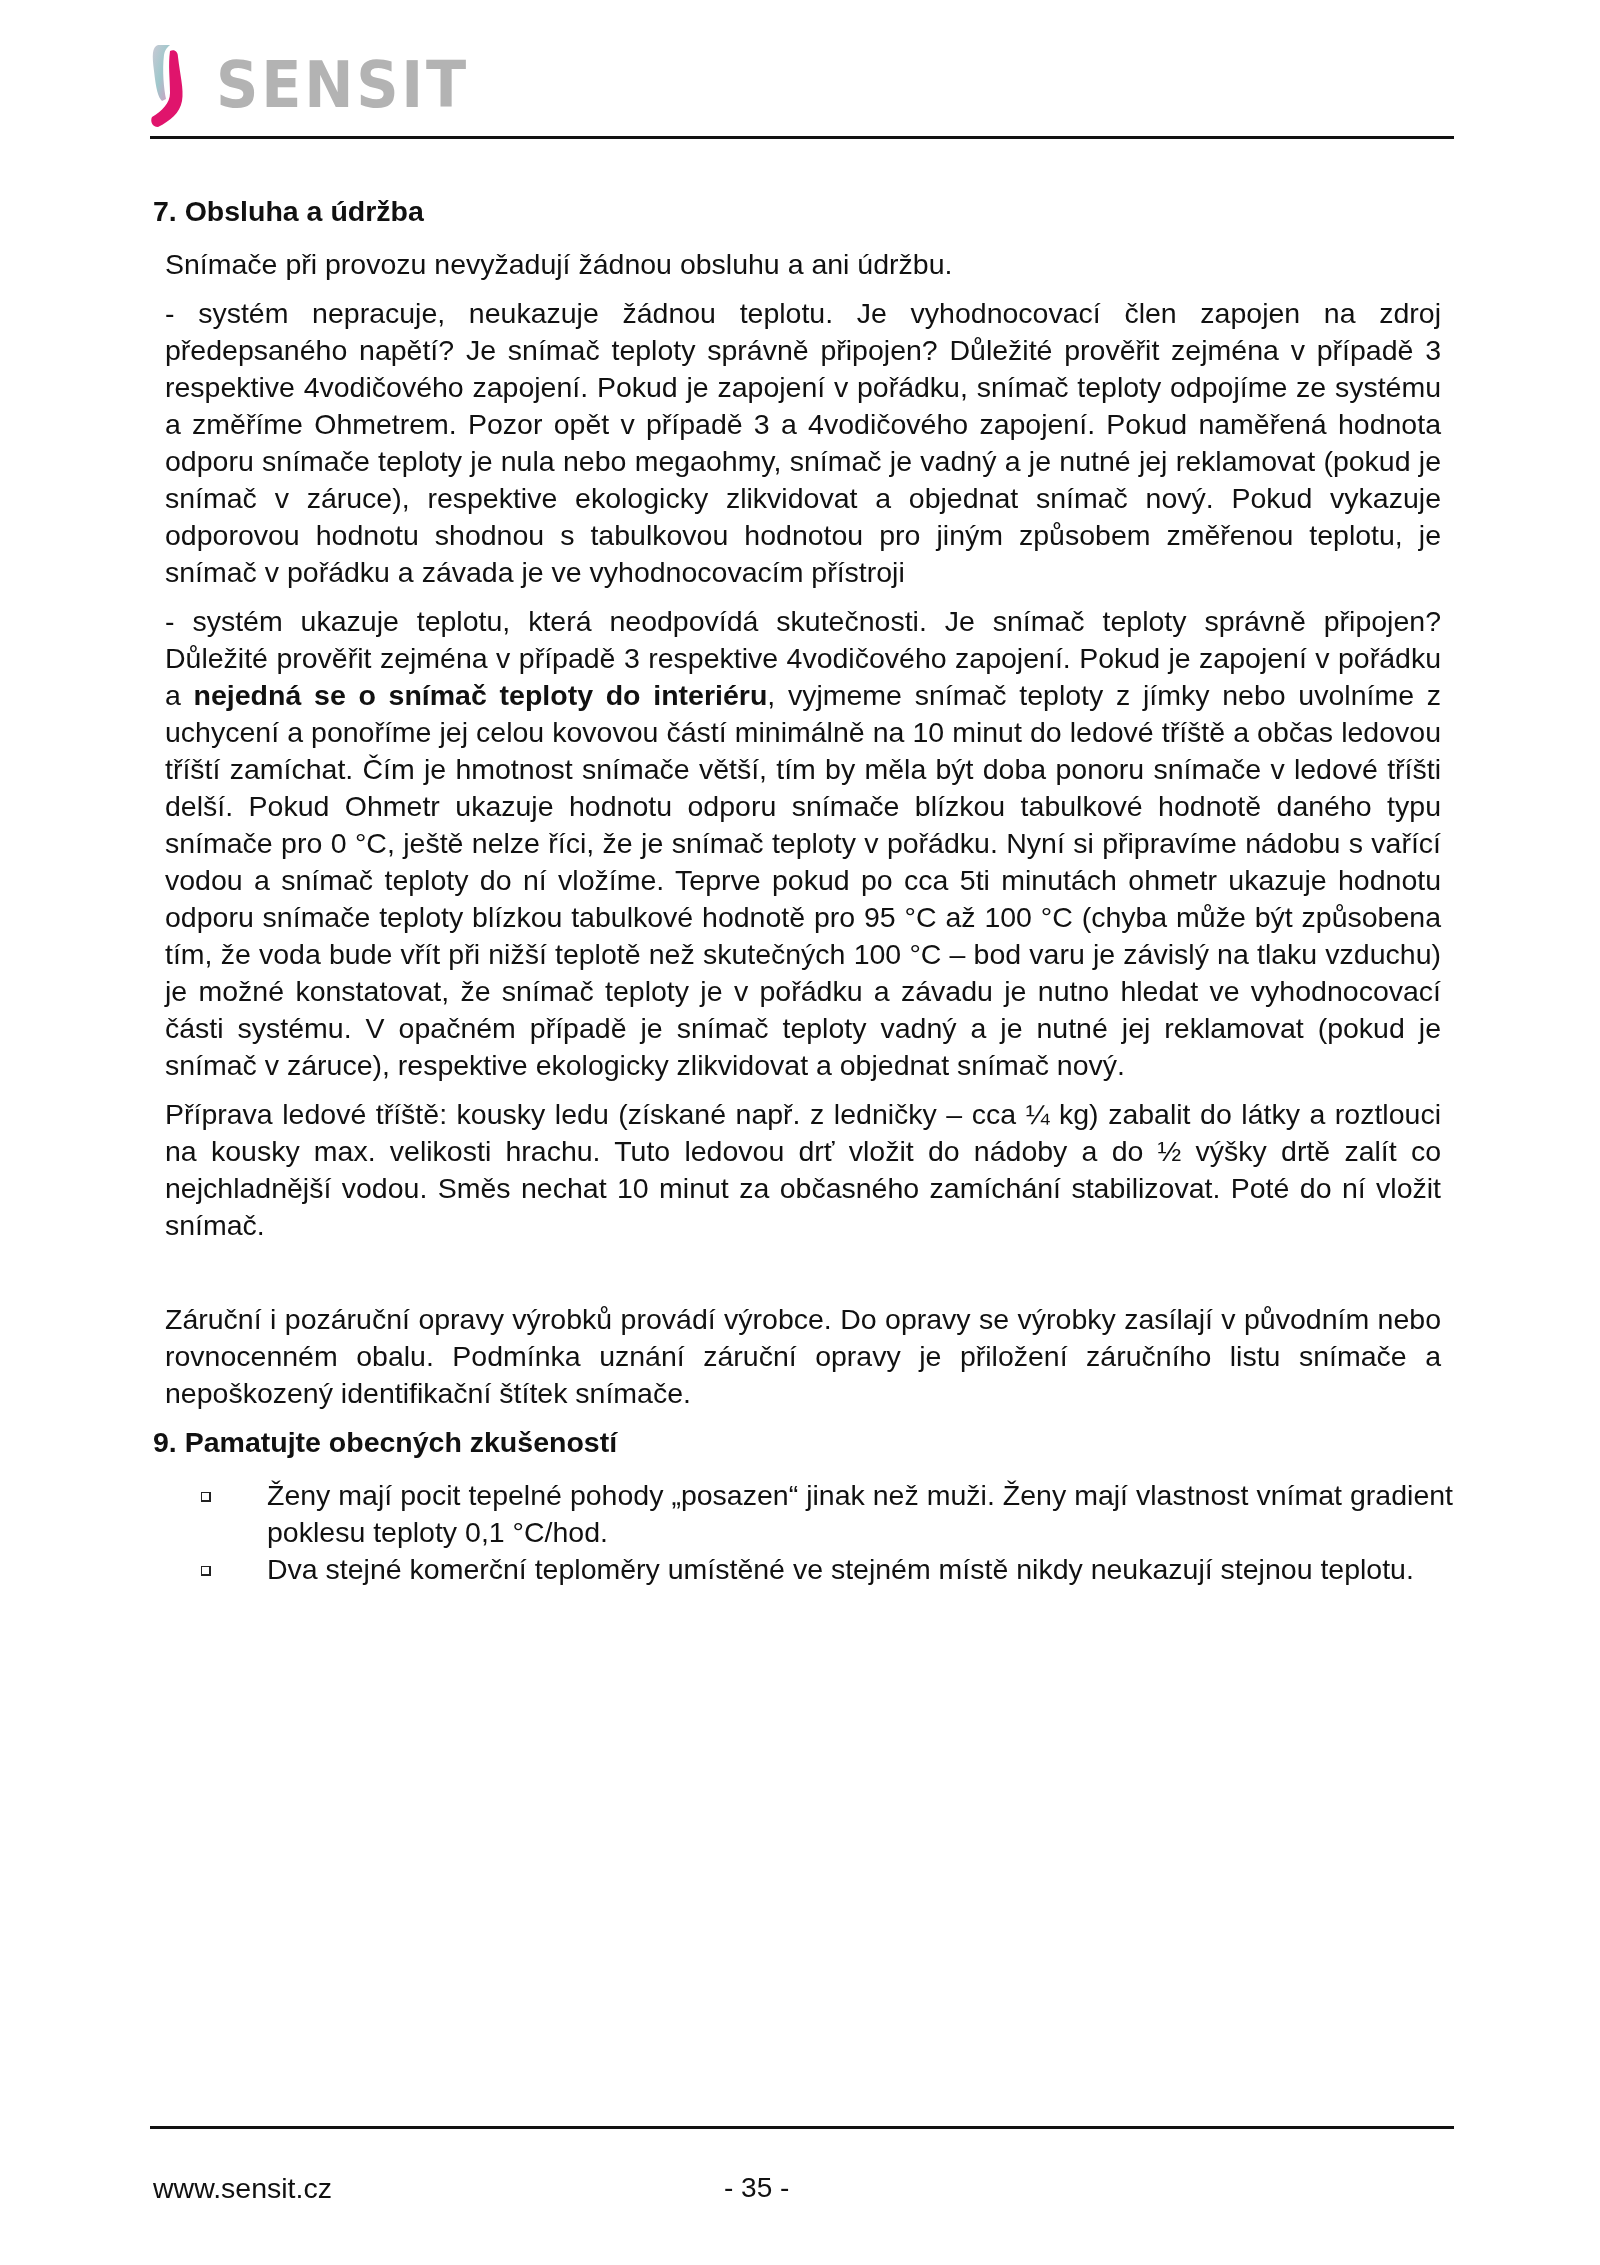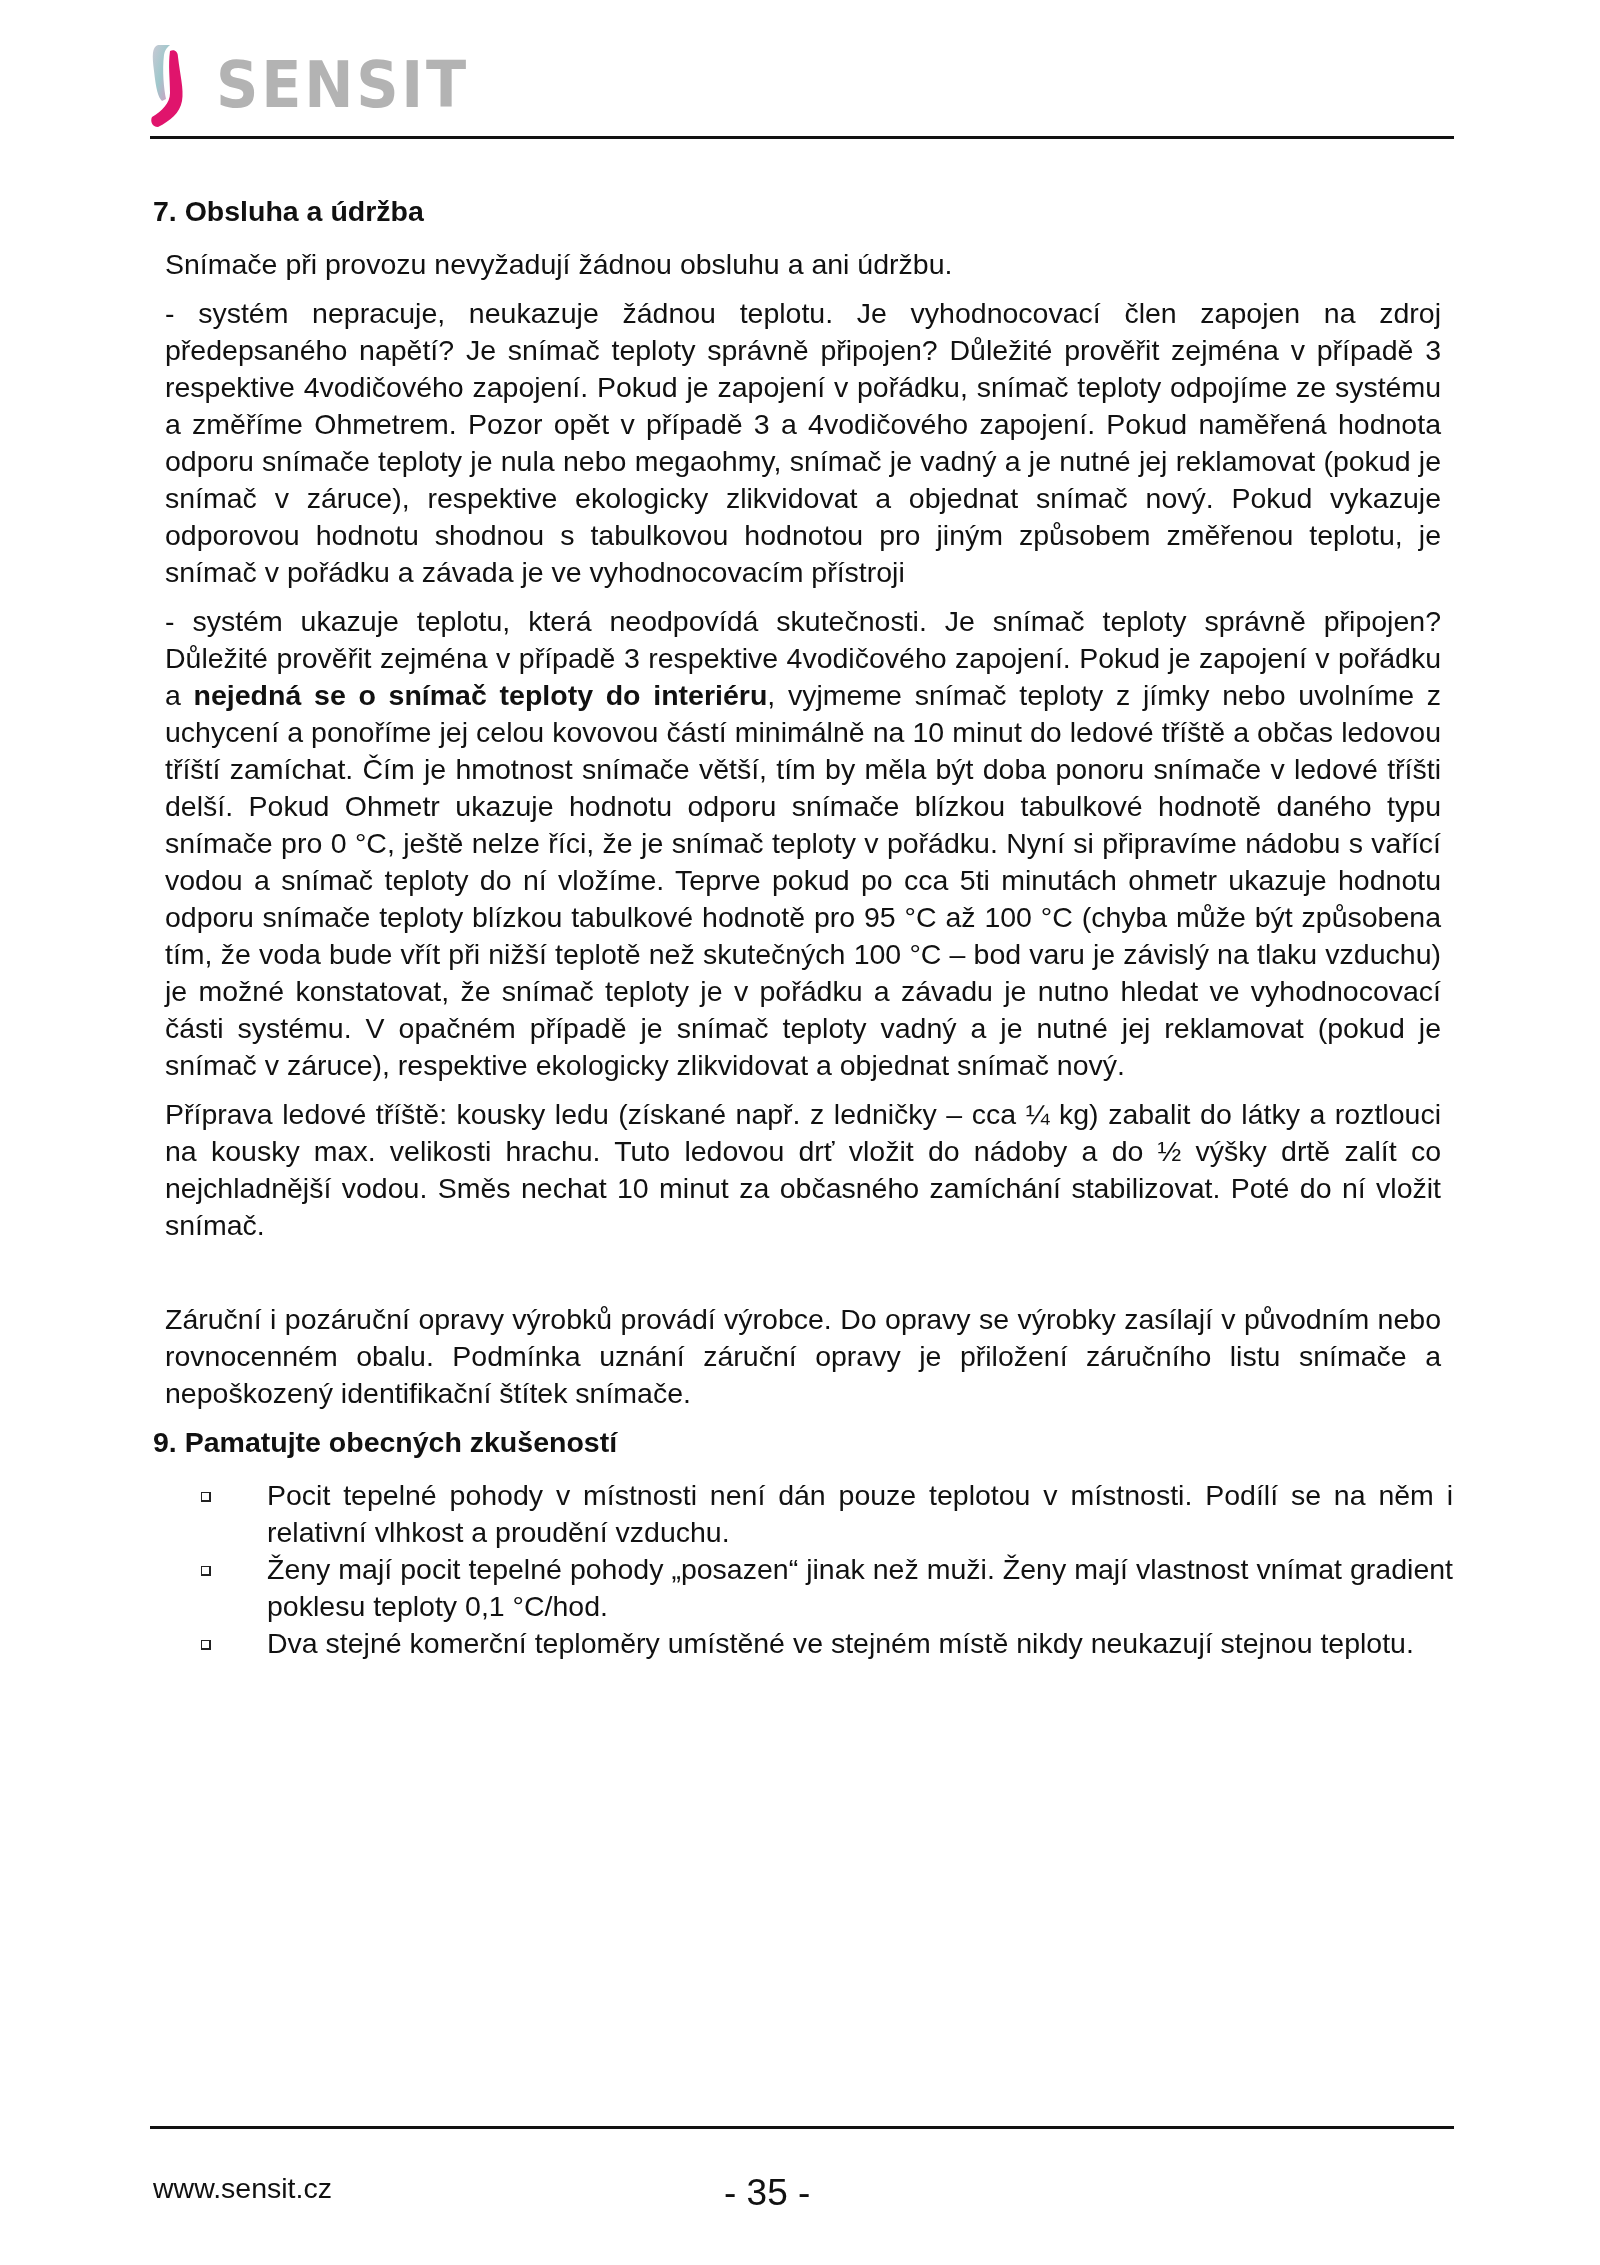--- a/index.html
+++ b/index.html
@@ -16,21 +16,21 @@
   h2 { margin: 0; font-size: 28.5px; font-weight: bold; line-height: 37px; }
   p { margin: 12px; text-align: justify; }
   .h7 { margin-bottom: 16px; }
   .gap-before-h8 { height: 33px; }
   .h8 { margin-bottom: 34px; }
   .h9 { margin-top: 10px; margin-bottom: 16px; }
   ul.bullets { list-style: none; margin: 0; padding: 0; }
   ul.bullets li { position: relative; padding-left: 114px; text-align: justify; }
   .bullet-box { position: absolute; left: 48px; top: 15px; width: 10px; height: 10px; border: 2px solid #222; border-top-width: 1px; border-left-width: 1px; box-sizing: border-box; }
   .footer-left { position: absolute; left: 153px; top: 2172px; font-size: 28.5px; }
-  .footer-center { position: absolute; left: 724px; top: 2172px; font-size: 37px; text-align: center; }
+  .footer-center { position: absolute; left: 724px; top: 2172px; font-size: 28px; text-align: center; }
   b { font-weight: bold; }
 </style>
 </head>
 <body>
 
 <div class="logo">
   <svg width="56" height="88" viewBox="0 0 56 88">
     <defs>
       <linearGradient id="g1" x1="0" y1="0" x2="1" y2="1">
         <stop offset="0" stop-color="#c9c9d4"></stop>
@@ -49,21 +49,20 @@
 <div class="content">
   <h2 class="h7">7. Obsluha a údržba</h2>
   <p>Snímače při provozu nevyžadují žádnou obsluhu a ani údržbu.</p>
   <p>- systém nepracuje, neukazuje žádnou teplotu. Je vyhodnocovací člen zapojen na zdroj předepsaného napětí? Je snímač teploty správně připojen? Důležité prověřit zejména v případě 3 respektive 4vodičového zapojení. Pokud je zapojení v pořádku, snímač teploty odpojíme ze systému a změříme Ohmetrem. Pozor opět v případě 3 a 4vodičového zapojení. Pokud naměřená hodnota odporu snímače teploty je nula nebo megaohmy, snímač je vadný a je nutné jej reklamovat (pokud je snímač v záruce), respektive ekologicky zlikvidovat a objednat snímač nový. Pokud vykazuje odporovou hodnotu shodnou s tabulkovou hodnotou pro jiným způsobem změřenou teplotu, je snímač v pořádku a závada je ve vyhodnocovacím přístroji</p>
   <p><span>- systém ukazuje teplotu, která neodpovídá skutečnosti. Je snímač teploty správně připojen? Důležité prověřit zejména v případě 3 respektive 4vodičového zapojení. Pokud je zapojení v pořádku a </span><b>nejedná se o snímač teploty do interiéru</b><span>, vyjmeme snímač teploty z jímky nebo uvolníme z uchycení a ponoříme jej celou kovovou částí minimálně na 10 minut do ledové tříště a občas ledovou tříští zamíchat. Čím je hmotnost snímače větší, tím by měla být doba ponoru snímače v ledové tříšti delší. Pokud Ohmetr ukazuje hodnotu odporu snímače blízkou tabulkové hodnotě daného typu snímače pro 0 °C, ještě nelze říci, že je snímač teploty v pořádku. Nyní si připravíme nádobu s vařící vodou a snímač teploty do ní vložíme. Teprve pokud po cca 5ti minutách ohmetr ukazuje hodnotu odporu snímače teploty blízkou tabulkové hodnotě pro 95 °C až 100 °C (chyba může být způsobena tím, že voda bude vřít při nižší teplotě než skutečných 100 °C – bod varu je závislý na tlaku vzduchu) je možné konstatovat, že snímač teploty je v pořádku a závadu je nutno hledat ve vyhodnocovací části systému. V opačném případě je snímač teploty vadný a je nutné jej reklamovat (pokud je snímač v záruce), respektive ekologicky zlikvidovat a objednat snímač nový.</span></p>
   <p>Příprava ledové tříště: kousky ledu (získané např. z ledničky – cca ¼ kg) zabalit do látky a roztlouci na kousky max. velikosti hrachu. Tuto ledovou drť vložit do nádoby a do ½ výšky drtě zalít co nejchladnější vodou. Směs nechat 10 minut za občasného zamíchání stabilizovat. Poté do ní vložit snímač.</p>
   <div class="gap-before-h8"></div>
   <p>Záruční i pozáruční opravy výrobků provádí výrobce. Do opravy se výrobky zasílají v původním nebo rovnocenném obalu. Podmínka uznání záruční opravy je přiložení záručního listu snímače a nepoškozený identifikační štítek snímače.</p>
   <h2 class="h9">9. Pamatujte obecných zkušeností</h2>
   <ul class="bullets">
-    <li><span class="bullet-box"></span><span>Pocit tepelné pohody v místnosti není dán pouze teplotou v místnosti. Podílí se na něm i relativní vlhkost a proudění vzduchu.</span></li>
     <li><span class="bullet-box"></span><span>Ženy mají pocit tepelné pohody „posazen“ jinak než muži. Ženy mají vlastnost vnímat gradient poklesu teploty 0,1 °C/hod.</span></li>
     <li><span class="bullet-box"></span><span>Dva stejné komerční teploměry umístěné ve stejném místě nikdy neukazují stejnou teplotu.</span></li>
   </ul>
 </div>
 
 <div class="rule bottom"></div>
 <div class="footer-left">www.sensit.cz</div>
 <div class="footer-center">- 35 -</div>
 
 </body></html>

